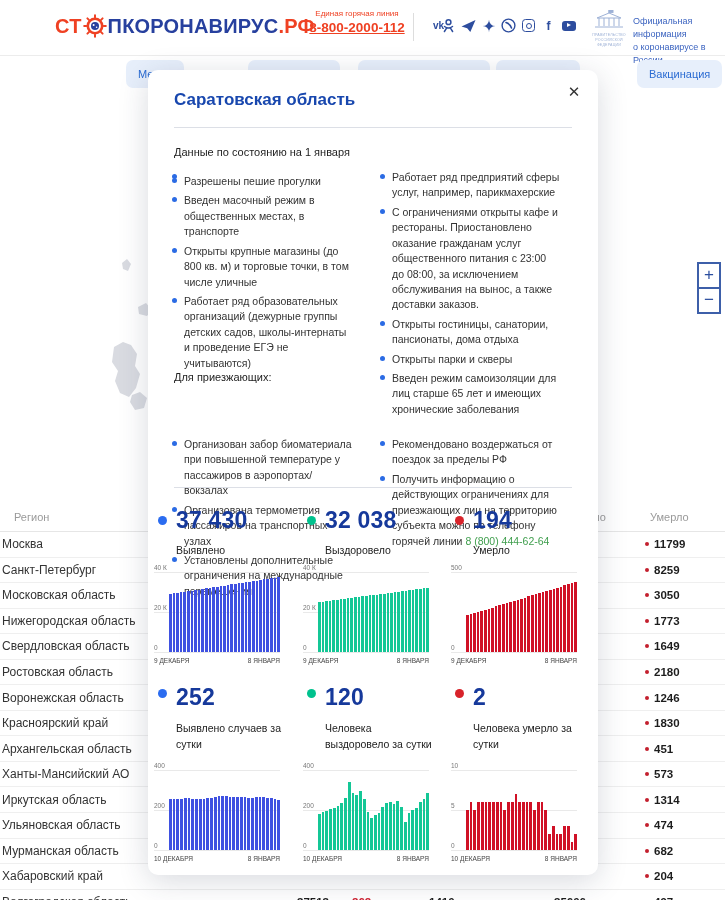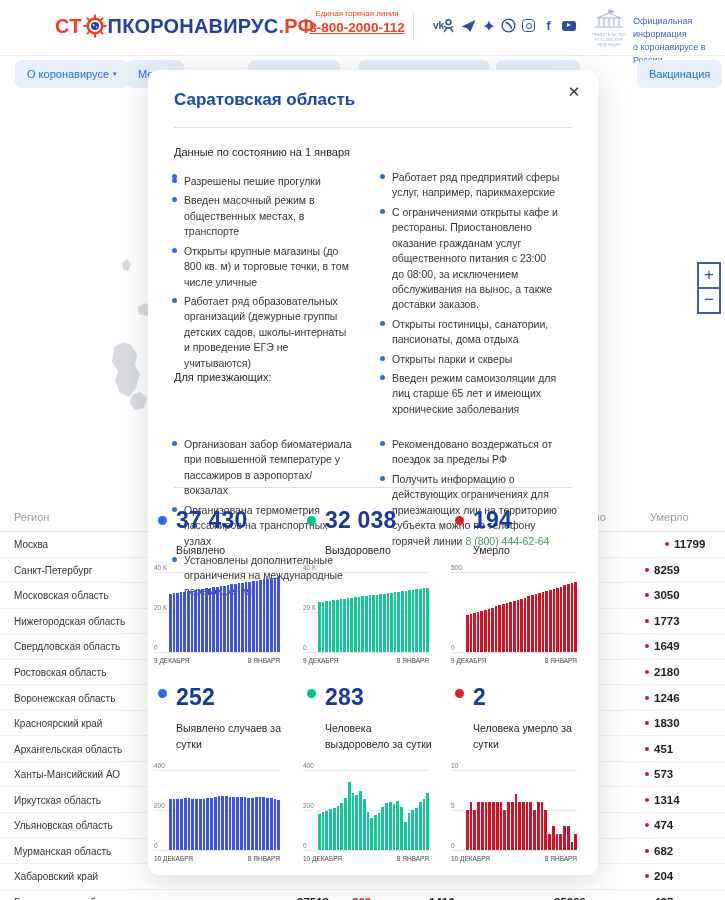--- a/index.html
+++ b/index.html
@@ -34,21 +34,21 @@
   .map-shapes{position:absolute;left:92px;top:255px;z-index:1;}
   .zoomctl{position:absolute;left:697px;top:262px;width:24px;z-index:5;}
   .zbtn{width:24px;height:26px;box-sizing:border-box;background:#fff;border:2px solid #3d5fa9;color:#2a4d9e;
         font-size:17px;line-height:22px;text-align:center;cursor:pointer;}
   .zbtn.top{border-bottom-width:1px;} .zbtn.bot{border-top-width:1px;}
   
   .thead{position:absolute;left:0;top:505px;width:725px;height:26px;border-bottom:1px solid #e6e6e6;font-size:11px;color:#9a9a9a;}
   .thead span{position:absolute;top:6px;}
   .rows{position:absolute;left:0;top:532px;width:725px;}
   .trow{position:relative;height:24.55px;border-bottom:1px solid #efefef;cursor:pointer;}
-  .region{position:absolute;left:14px;top:50%;transform:translateY(-50%);font-size:10px;color:#333;}
+  .region{position:absolute;left:2px;top:50%;transform:translateY(-50%);font-size:12px;color:#333;}
   .cell{position:absolute;top:50%;transform:translateY(-50%);display:flex;align-items:center;gap:5px;
         font-size:11.5px;font-weight:700;color:#1d1d1d;}
   .cell .d{width:4px;height:4px;border-radius:50%;flex:0 0 auto;}
   .cell.delta{color:#cf2030;}
   
   .modal{position:absolute;left:148px;top:70px;width:450px;height:805px;background:#fff;border-radius:10px;
          box-shadow:0 6px 30px rgba(40,50,80,.18);z-index:10;}
   .m-close{position:absolute;top:10px;right:12px;width:24px;height:24px;font-size:15px;color:#333;
            display:flex;align-items:center;justify-content:center;cursor:pointer;}
   .m-title{position:absolute;left:26px;top:20px;font-size:17px;font-weight:700;color:#1847ae;}
@@ -170,24 +170,20 @@
         <div>ПРАВИТЕЛЬСТВО</div>
         <div>РОССИЙСКОЙ ФЕДЕРАЦИИ</div>
       </div>
     </div>
     <div class="official">
       <div>Официальная информация</div>
       <div>о коронавирусе в России</div>
     </div>
   </div>
 
-  <div class="nav-tab" style="left:15px;">
-    <span>О коронавирусе</span>
-      <span class="caret">▾</span>
-  </div>
   <div class="nav-tab" style="left:126px;width:58px;">
     <span>Меры</span>
   </div>
   <div class="nav-tab" style="left:248px;width:92px;"></div>
   <div class="nav-tab" style="left:358px;width:132px;"></div>
   <div class="nav-tab" style="left:496px;width:84px;"></div>
   <div class="nav-tab" style="left:637px;">
     <span>Вакцинация</span>
   </div>
 
@@ -205,21 +201,21 @@
   </div>
 
   <div class="thead">
     <span style="left:14px;">Регион</span>
     <span style="left:537px;">Выздоровело</span>
     <span style="left:650px;">Умерло</span>
   </div>
   <div class="rows" id="table-rows">
       <div class="trow">
         <span class="region">Москва</span>
-        <span class="cell" style="left: 665px;">
+        <span class="cell" style="left: 645px;">
           <span class="d" style="background: rgb(195, 31, 46);"></span>
           <span>11799</span>
         </span>
       </div>
       <div class="trow">
         <span class="region">Санкт-Петербург</span>
         <span class="cell" style="left: 645px;">
           <span class="d" style="background: rgb(195, 31, 46);"></span>
           <span>8259</span>
         </span>
@@ -521,21 +517,21 @@
         </div>
       </div>
 
     <div class="stat sr2 sc1">
       <span class="sdot dot-blue"></span>
       <span class="snum">252</span>
       <span class="slab">Выявлено случаев за сутки</span>
     </div>
     <div class="stat sr2 sc2">
       <span class="sdot dot-green"></span>
-      <span class="snum">283</span>
+      <span class="snum">120</span>
       <span class="slab">Человека выздоровело за сутки</span>
     </div>
     <div class="stat sr2 sc3">
       <span class="sdot dot-red"></span>
       <span class="snum">2</span>
       <span class="slab">Человека умерло за сутки</span>
     </div>
     <div class="chart cr2 sc1">
         <div class="plot">
           <div class="gl" style="top: 0%;"></div>

